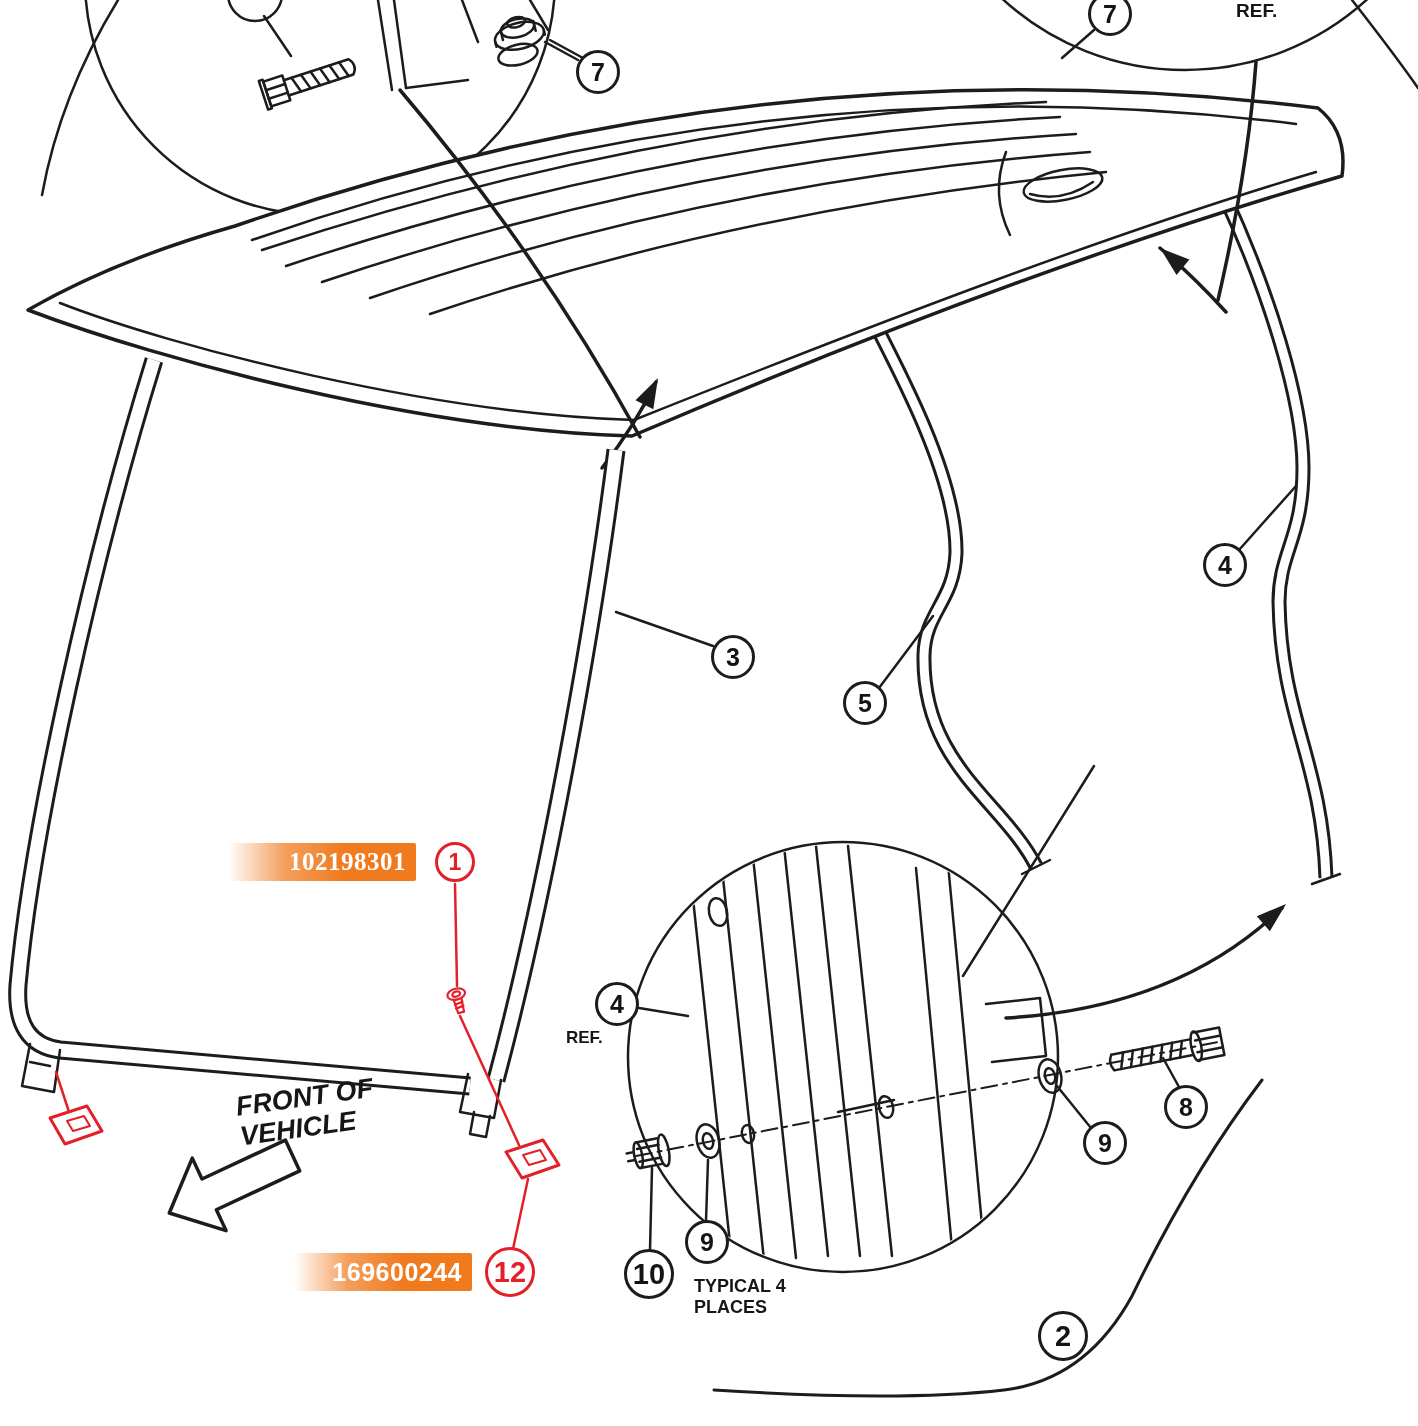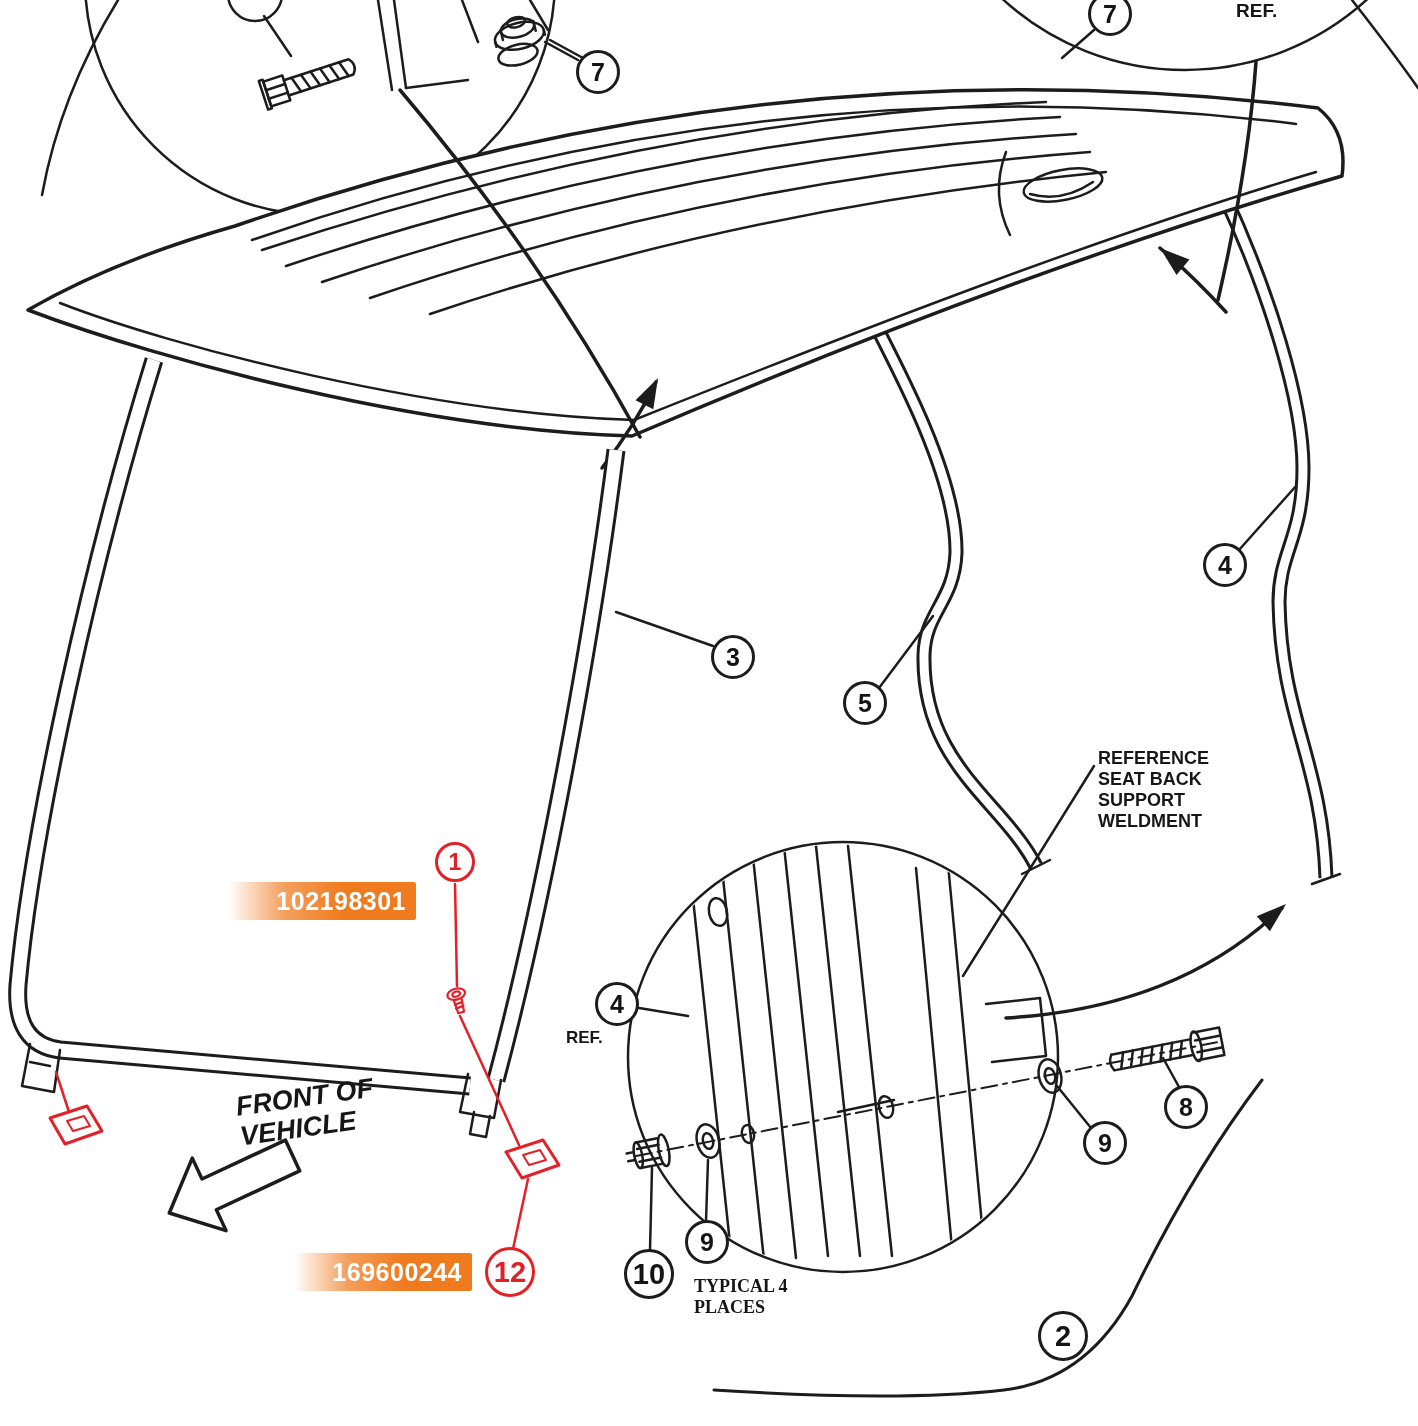--- a/index.html
+++ b/index.html
@@ -27,21 +27,21 @@
     background:linear-gradient(90deg, rgba(240,122,30,0) 0%, rgba(240,122,30,.72) 30%, #f07a1e 62%);
   }
 
   .lbl {
     position:absolute; font-weight:bold; color:#161616;
     white-space:pre-line; z-index:4;
   }
   .lbl.ref-tr   { left:1236px; top:0px;    font-size:19px; }
   .lbl.weldment { left:1098px; top:748px;  font-size:18px; line-height:21px; }
   .lbl.ref-c4   { left:566px;  top:1028px; font-size:17px; }
-  .lbl.typical  { left:694px;  top:1276px; font-size:18px; line-height:21px;font-family:Liberation Serif, serif; }
+  .lbl.typical  { left:694px;  top:1276px; font-size:18px; line-height:21px; }
   .lbl.fov      { left:234px;  top:1092px; font-size:27px; font-style:italic;
                   line-height:1.12; transform:rotate(-8deg); transform-origin:left top; }
 </style>
 </head>
 <body>
 
 <div class="stage">
 
   <svg class="art" viewBox="0 0 1418 1426" xmlns="http://www.w3.org/2000/svg">
     <defs>
@@ -241,27 +241,23 @@
   <div class="callout c44" style="left:1203px; top:543px;">4</div>
   <div class="callout c44" style="left:595px; top:982px;">4</div>
   <div class="callout c40 red" style="left:435px; top:842px;">1</div>
   <div class="callout c50 red" style="left:485px; top:1247px;">12</div>
   <div class="callout c44" style="left:1164px; top:1085px;">8</div>
   <div class="callout c44" style="left:1083px; top:1121px;">9</div>
   <div class="callout c44" style="left:685px; top:1220px;">9</div>
   <div class="callout c50" style="left:624px; top:1249px;">10</div>
   <div class="callout c50" style="left:1038px; top:1311px;">2</div>
 
-  <div class="chip" style="left:228px; top:882px; width:188px;">102198301</div>
+  <div class="chip" style="left:228px; top:843px; width:188px;font-family:Liberation Serif, serif;">102198301</div>
   <div class="chip" style="left:294px; top:1253px; width:178px;">169600244</div>
 
   <div class="lbl ref-tr">REF.</div>
-  <div class="lbl weldment">REFERENCE
-SEAT BACK
-SUPPORT
-WELDMENT</div>
   <div class="lbl ref-c4">REF.</div>
   <div class="lbl typical">TYPICAL 4
 PLACES</div>
   <div class="lbl fov">FRONT OF
 VEHICLE</div>
 
 </div>
 
 </body></html>

